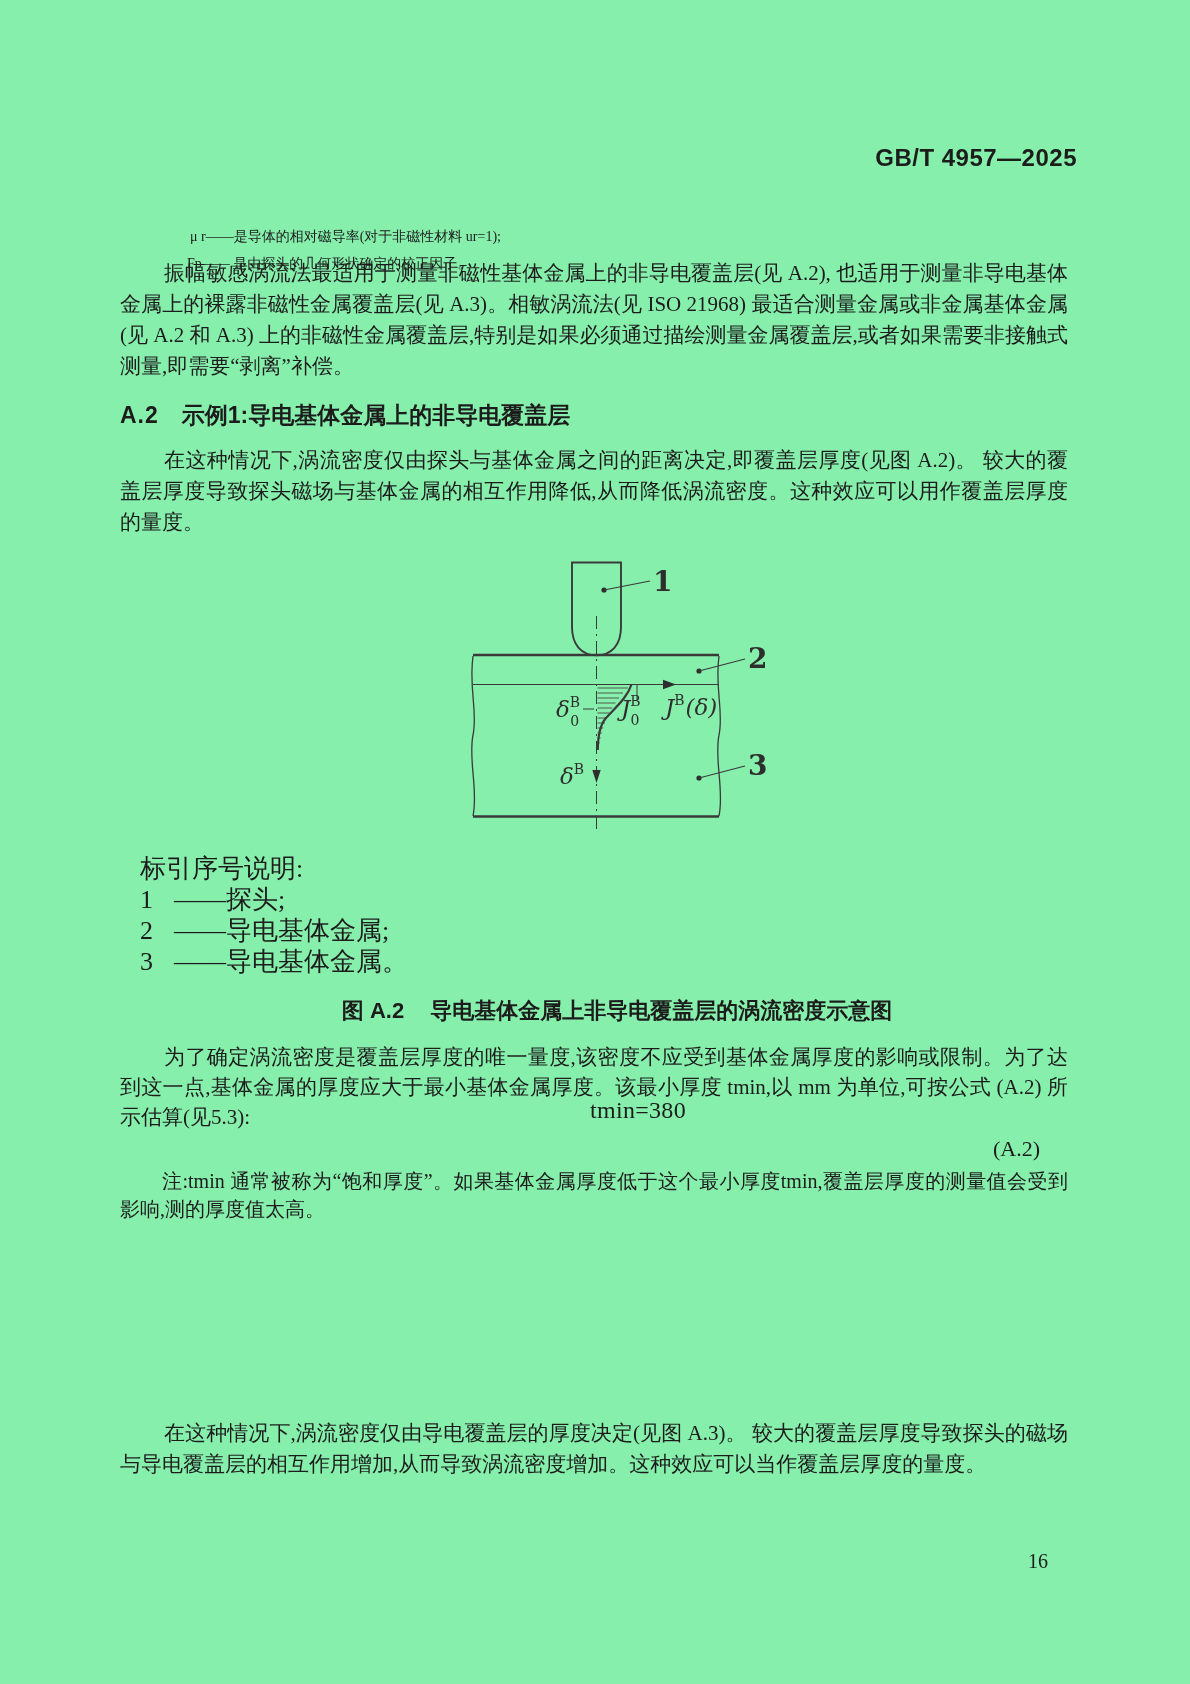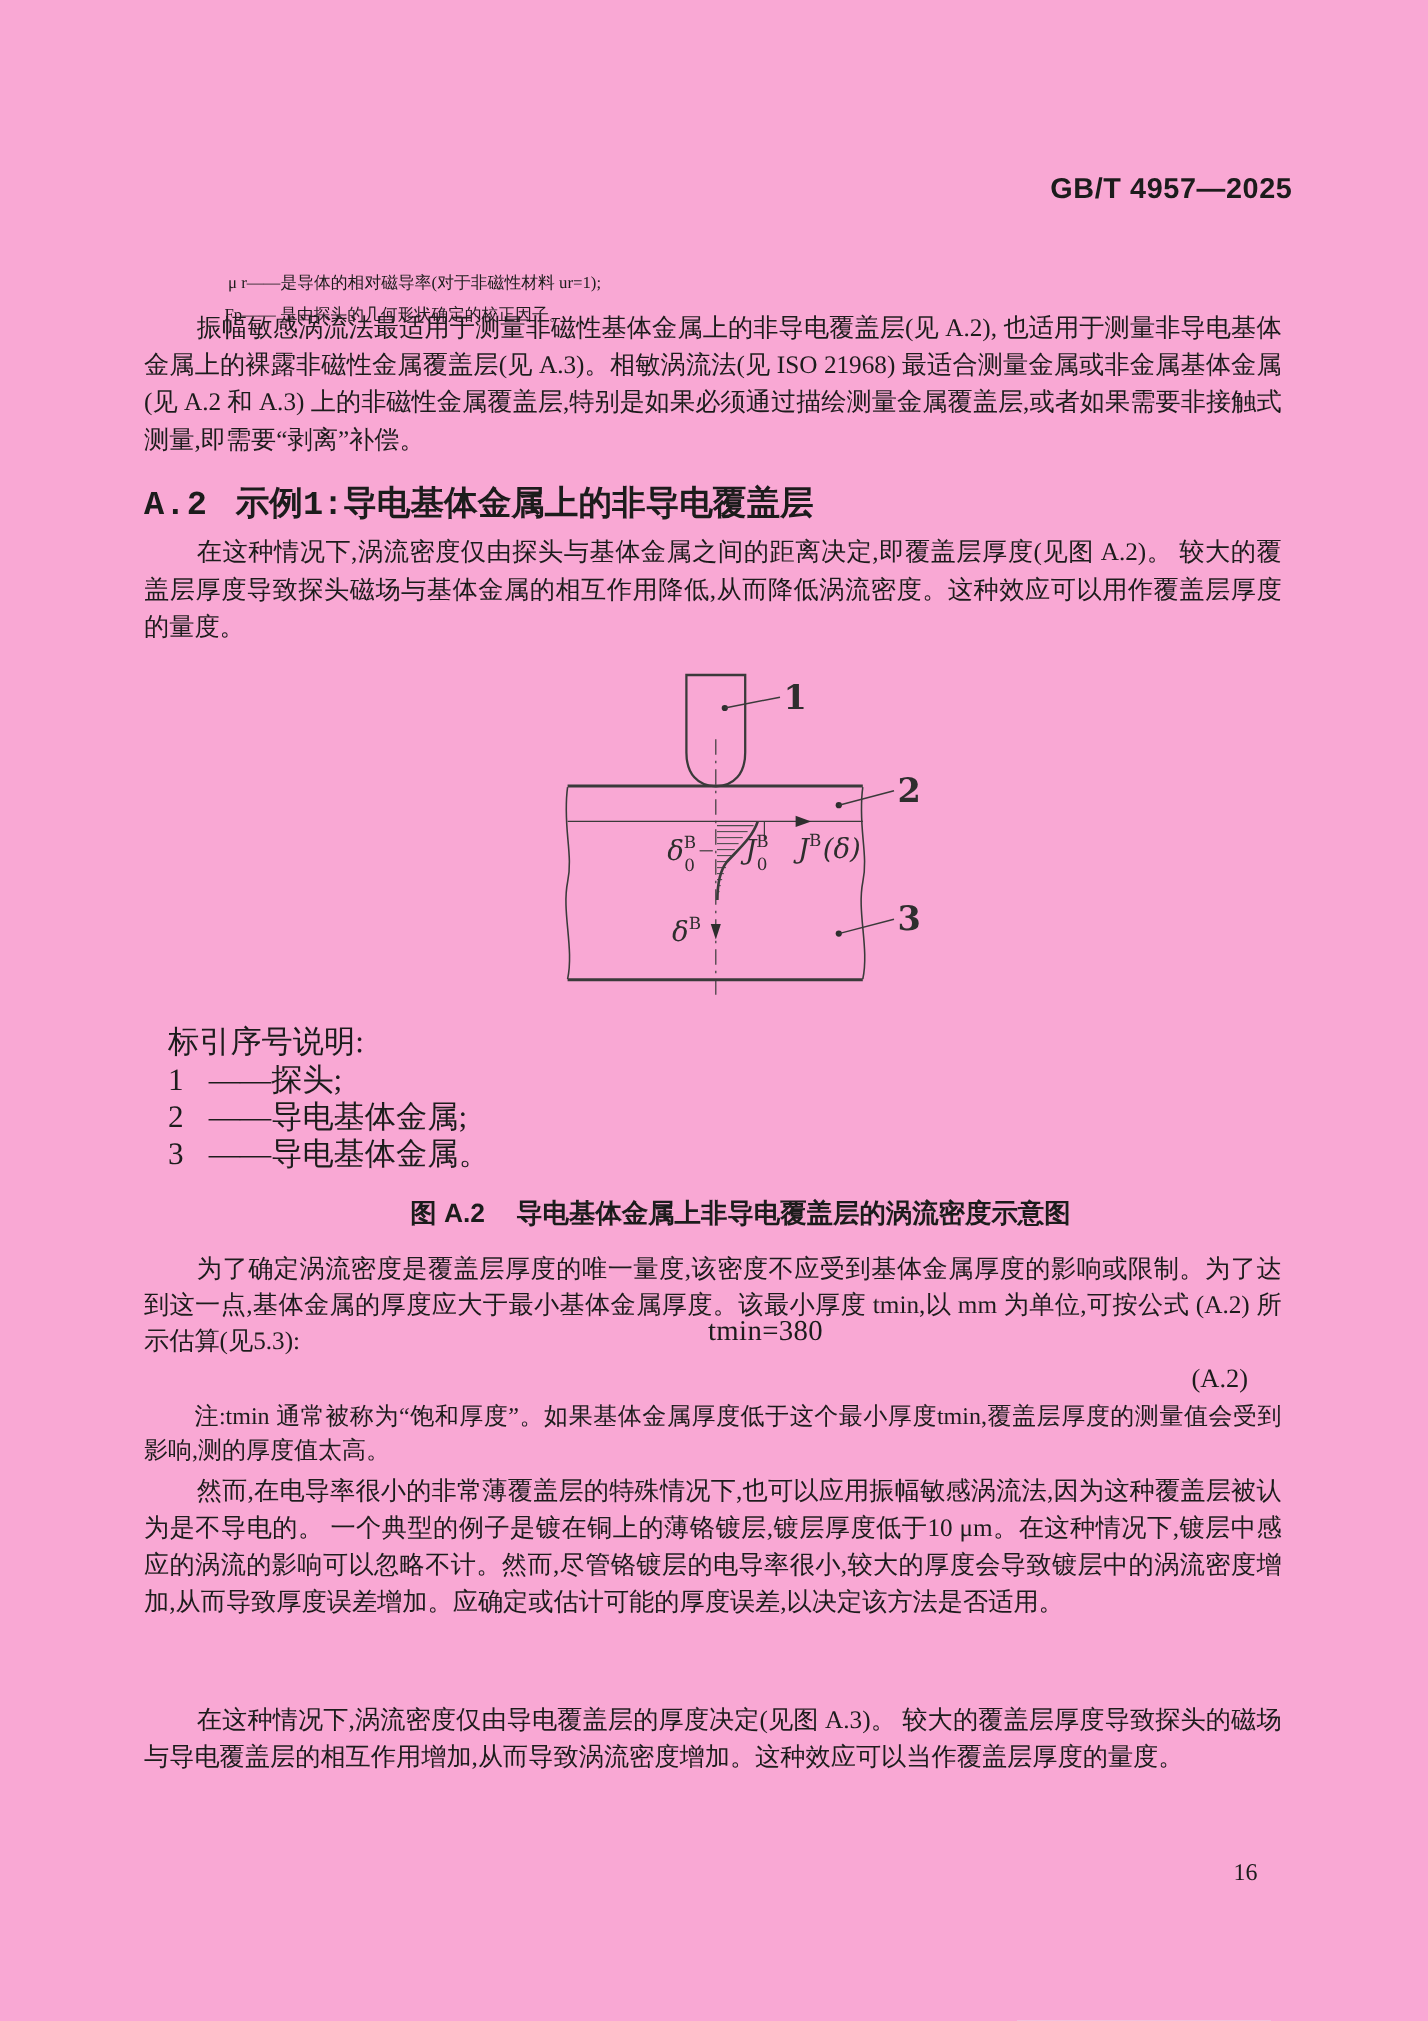--- a/index.html
+++ b/index.html
@@ -1,20 +1,20 @@
 <!DOCTYPE html>
 <html lang="zh"><head>
 <meta charset="utf-8">
 <style>
   html,body{margin:0;padding:0;background:#e8e8e8;}
   .page{
     position:relative;
     width:1190px;height:1684px;
     margin:0 auto;
-    background:#f9a8d4;
+    background:#86efac;
     color:#1c1c1c;
     font-family:"Liberation Serif","DejaVu Serif",serif;
     overflow:hidden;
   }
   .abs{position:absolute;}
   .doc-code{
     top:144px;right:113px;
     font-family:"Liberation Sans","DejaVu Sans",sans-serif;
     font-weight:700;font-size:24px;letter-spacing:0.5px;
   }
@@ -26,22 +26,22 @@
     font-size:21px;line-height:31px;
     text-align:justify;text-indent:44px;
   }
   .para-methods{top:258px;}
   .para-a2{top:445px;}
   .para-tmin{top:1042px;line-height:30px;}
   .para-thin{top:1227px;}
   .para-a3{top:1418px;}
   .sec-heading{
     left:120px;
-    font-family:Liberation Mono, monospace;
-    font-weight:700;font-size:28px;white-space:nowrap;
+    font-family:Liberation Sans, sans-serif;
+    font-weight:700;font-size:23px;white-space:nowrap;
   }
   .h-a2{top:400px;}
   .h-a3{top:1368px;}
   .sec-heading .sec-label{margin-right:23px;letter-spacing:1px;}
   .figure-svg{left:455px;top:550px;}
   .legend{left:140px;top:853px;font-size:26px;line-height:31px;}
   .legend-item .num{display:inline-block;width:34px;}
   .caption{
     left:0;top:996px;width:1190px;
     display:flex;justify-content:center;gap:26px;
@@ -160,20 +160,19 @@
     <span>导电基体金属上非导电覆盖层的涡流密度示意图</span>
   </div>
 
   <div class="abs body-para para-tmin">为了确定涡流密度是覆盖层厚度的唯一量度,该密度不应受到基体金属厚度的影响或限制。为了达到这一点,基体金属的厚度应大于最小基体金属厚度。该最小厚度 tmin,以 mm 为单位,可按公式 (A.2) 所示估算(见5.3):</div>
 
   <div class="abs formula-body">tmin=380</div>
   <div class="abs formula-number">(A.2)</div>
 
   <div class="abs note">注:tmin 通常被称为“饱和厚度”。如果基体金属厚度低于这个最小厚度tmin,覆盖层厚度的测量值会受到影响,测的厚度值太高。</div>
 
-  <div class="abs body-para para-thin">然而,在电导率很小的非常薄覆盖层的特殊情况下,也可以应用振幅敏感涡流法,因为这种覆盖层被认为是不导电的。 一个典型的例子是镀在铜上的薄铬镀层,镀层厚度低于10 μm。在这种情况下,镀层中感应的涡流的影响可以忽略不计。然而,尽管铬镀层的电导率很小,较大的厚度会导致镀层中的涡流密度增加,从而导致厚度误差增加。应确定或估计可能的厚度误差,以决定该方法是否适用。</div>
 
 
   <div class="abs body-para para-a3">在这种情况下,涡流密度仅由导电覆盖层的厚度决定(见图 A.3)。 较大的覆盖层厚度导致探头的磁场与导电覆盖层的相互作用增加,从而导致涡流密度增加。这种效应可以当作覆盖层厚度的量度。</div>
 
   <div class="abs page-number">16</div>
 
 </div>
 
 </body></html>

